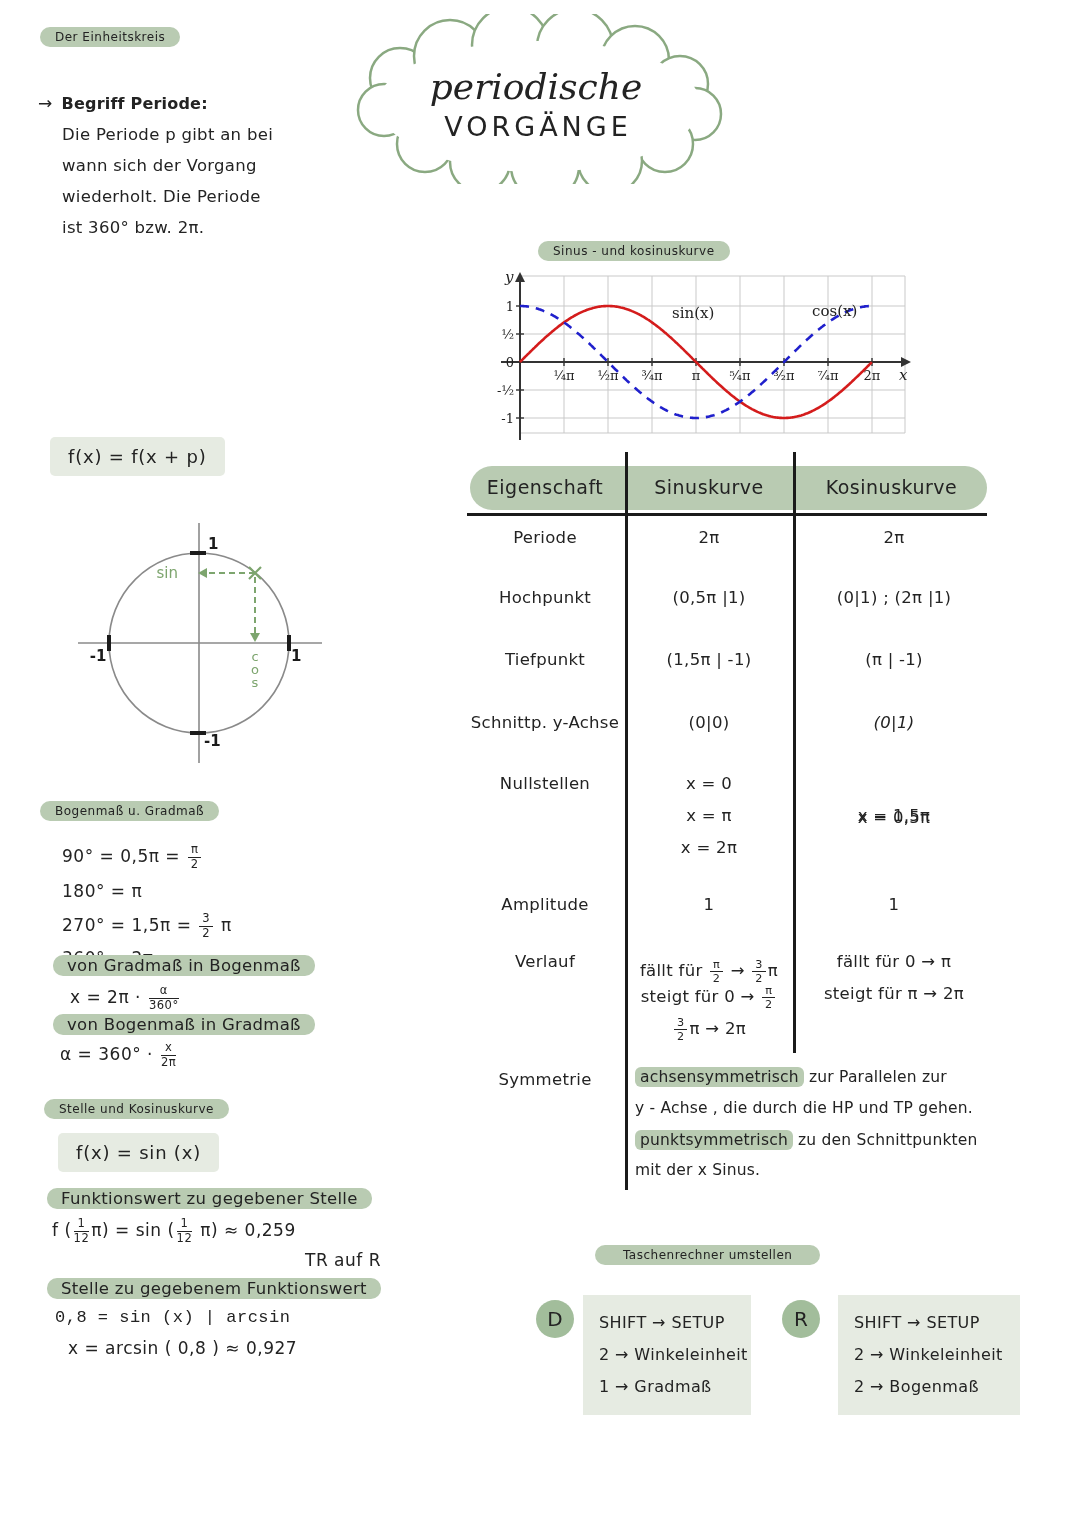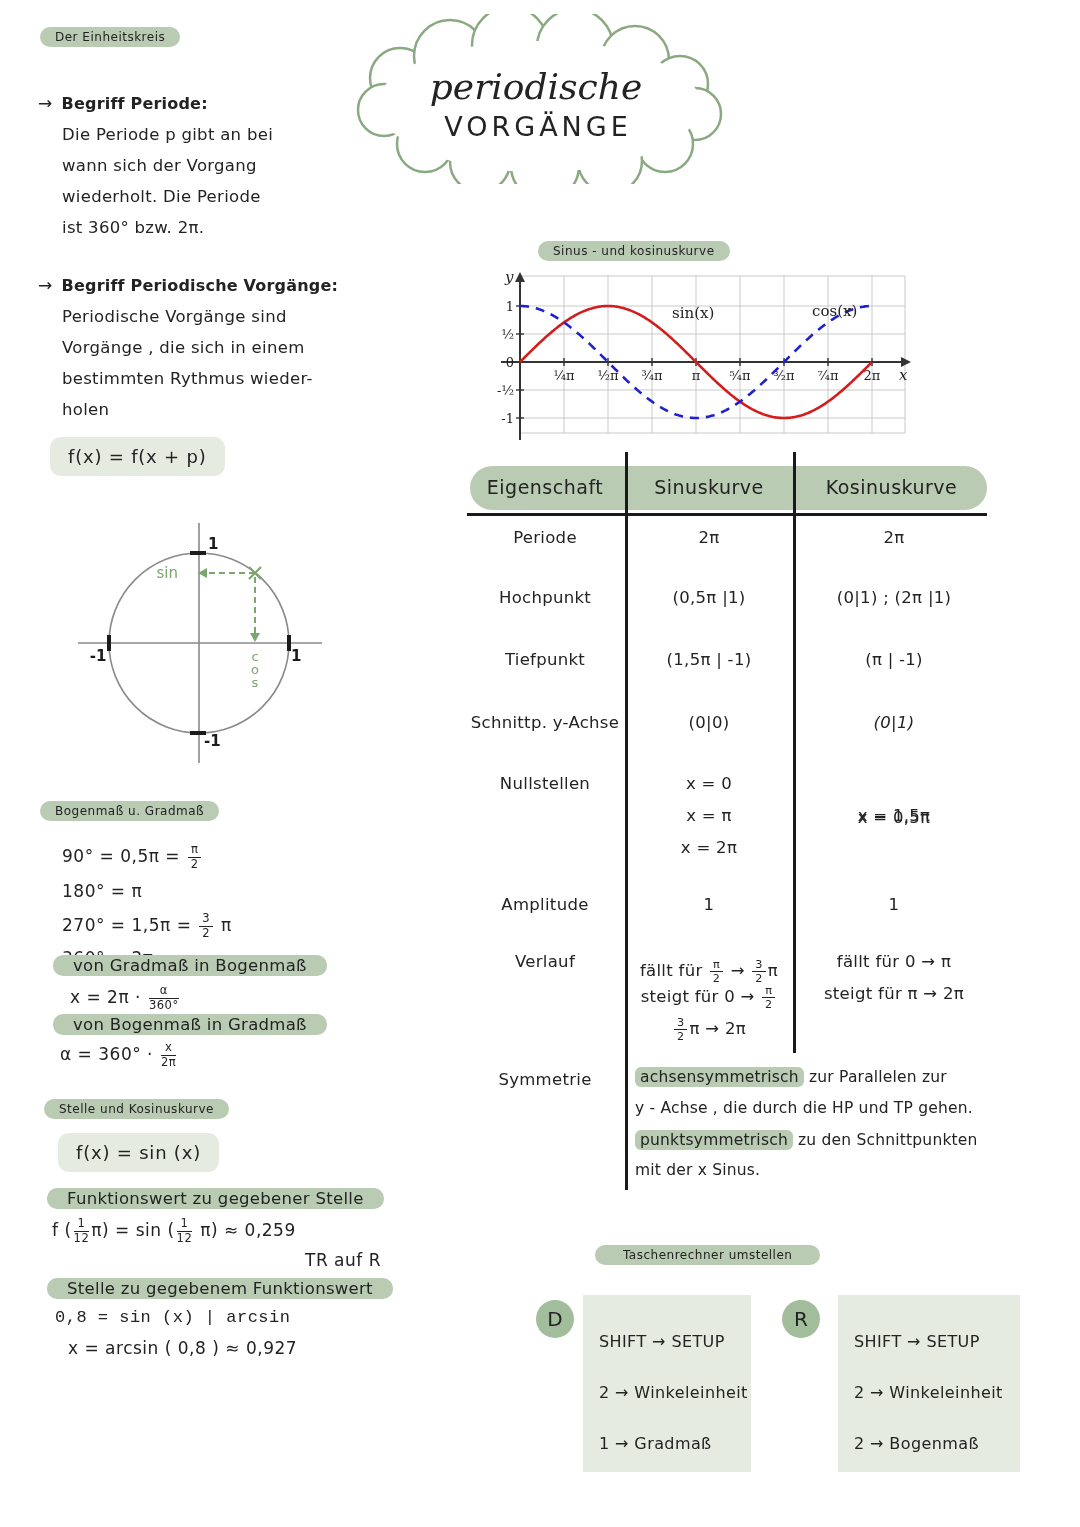--- a/index.html
+++ b/index.html
@@ -1,38 +1,38 @@
 <!DOCTYPE html>
 <html><head>
 <meta charset="utf-8">
 <style>
   html,body{margin:0;padding:0;background:#ffffff;}
   body{font-family:"DejaVu Sans",sans-serif;color:#232323;}
   .page{position:relative;width:1080px;height:1527px;background:#ffffff;overflow:hidden;}
   .abs{position:absolute;}
   .pill{background:#b9cbb2;border-radius:16px;padding:3px 15px;font-size:12px;letter-spacing:.5px;white-space:nowrap;display:inline-block;}
-  .subpill{background:#b9cbb2;border-radius:10px;padding:1px 20px;font-size:16.5px;letter-spacing:.3px;white-space:nowrap;display:inline-block;}
+  .subpill{background:#b9cbb2;border-radius:10px;padding:1px 14px;font-size:16.5px;letter-spacing:.3px;white-space:nowrap;display:inline-block;}
   .para .line{line-height:31px;white-space:nowrap;font-size:16.5px;letter-spacing:.3px;}
   .para .head{font-size:16px;font-weight:bold;letter-spacing:.2px;}
   .arrow{display:inline-block;margin-right:9px;font-size:17px;}
   .indent{padding-left:24px;}
-  .greenbox{background:#e6ebe2;border-radius:11px;padding:9px 18px;font-size:18px;letter-spacing:.8px;white-space:nowrap;display:inline-block;}
+  .greenbox{background:#e6ebe2;border-radius:5px;padding:9px 18px;font-size:18px;letter-spacing:.8px;white-space:nowrap;display:inline-block;}
   .formula{font-size:17px;letter-spacing:.5px;white-space:nowrap;}
   .frac{display:inline-block;vertical-align:-0.55em;text-align:center;font-size:.68em;line-height:1.2;margin:0 2px;}
   .frac .num{display:block;border-bottom:1.5px solid #232323;padding:0 3px;}
   .frac .den{display:block;}
   .vline{position:absolute;width:2.5px;background:#1b1b1b;}
   .hline{position:absolute;height:2.5px;background:#1b1b1b;}
   .cell{position:absolute;text-align:center;font-size:16.5px;letter-spacing:.3px;white-space:nowrap;}
   .thead{font-size:19px;letter-spacing:.5px;}
   .hl-word{background:#b9cbb2;border-radius:6px;padding:1px 5px;}
   .sym-line{position:absolute;font-size:15.5px;letter-spacing:.2px;white-space:nowrap;}
   .badge{position:absolute;width:38px;height:38px;border-radius:50%;background:#a2bd9b;display:flex;align-items:center;justify-content:center;font-size:20px;letter-spacing:0;}
   .calcbox{position:absolute;background:#e6ebe2;font-size:16px;letter-spacing:.4px;padding:12px 16px;}
-  .calcbox .step{line-height:32px;white-space:nowrap;margin-top:19px;}
+  .calcbox .step{line-height:32px;white-space:nowrap;}
   svg text{font-family:"DejaVu Sans",sans-serif;}
   svg .serif{font-family:"DejaVu Serif",serif;}
 </style>
 </head>
 <body>
 
 <div class="page">
 
   <div class="abs" style="left:40px;top:26px;">
     <span class="pill">Der Einheitskreis</span>
@@ -63,27 +63,20 @@
           <circle cx="87" cy="130" r="28"></circle>
         <circle cx="46" cy="96" r="26"></circle>
       </g>
       <ellipse cx="201" cy="91" rx="162" ry="64" fill="#ffffff" stroke="none"></ellipse>
       <ellipse cx="201" cy="100" rx="150" ry="58" fill="#ffffff" stroke="none"></ellipse>
       <text x="198" y="85" text-anchor="middle" class="serif" font-style="italic" font-size="36" fill="#232323">periodische</text>
       <text x="200" y="122" text-anchor="middle" font-size="27" letter-spacing="4" fill="#232323">VORGÄNGE</text>
     </svg>
   </div>
 
-  <div class="abs para" style="left:38px;top:270px;">
-    <div class="line"><span class="arrow">→</span><span class="head">Begriff Periodische Vorgänge:</span></div>
-    <div class="line indent">Periodische Vorgänge sind</div>
-    <div class="line indent">Vorgänge , die sich in einem</div>
-    <div class="line indent">bestimmten Rythmus wieder-</div>
-    <div class="line indent">holen</div>
-  </div>
 
   <div class="abs" style="left:50px;top:437px;">
     <span class="greenbox">f(x) = f(x + p)</span>
   </div>
 
   <div class="abs" style="left:40px;top:515px;width:290px;height:260px;">
     <svg width="290" height="260" viewBox="0 0 290 260">
       <line x1="38" y1="128" x2="282" y2="128" stroke="#8a8a8a" stroke-width="1.6"></line>
       <line x1="159" y1="8" x2="159" y2="248" stroke="#8a8a8a" stroke-width="1.6"></line>
       <circle cx="159" cy="128" r="90" fill="none" stroke="#8a8a8a" stroke-width="1.6"></circle>

